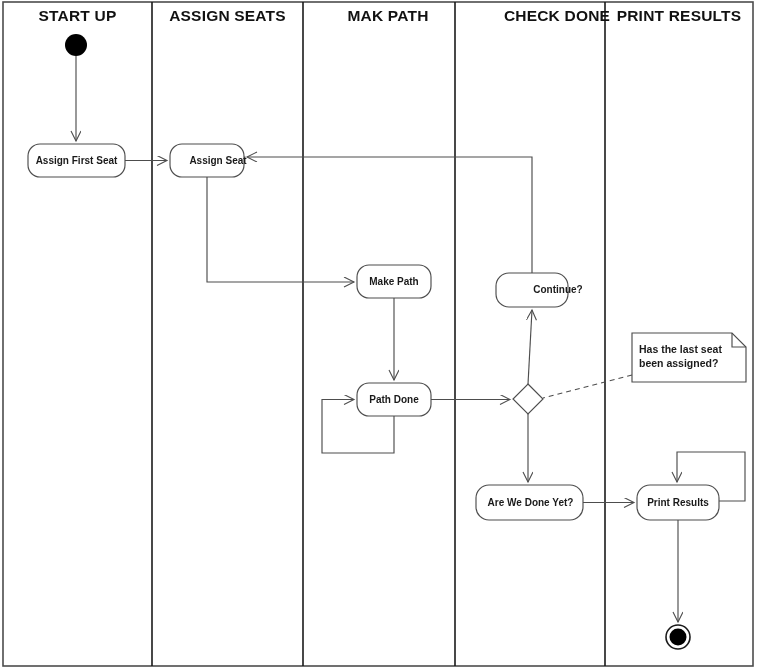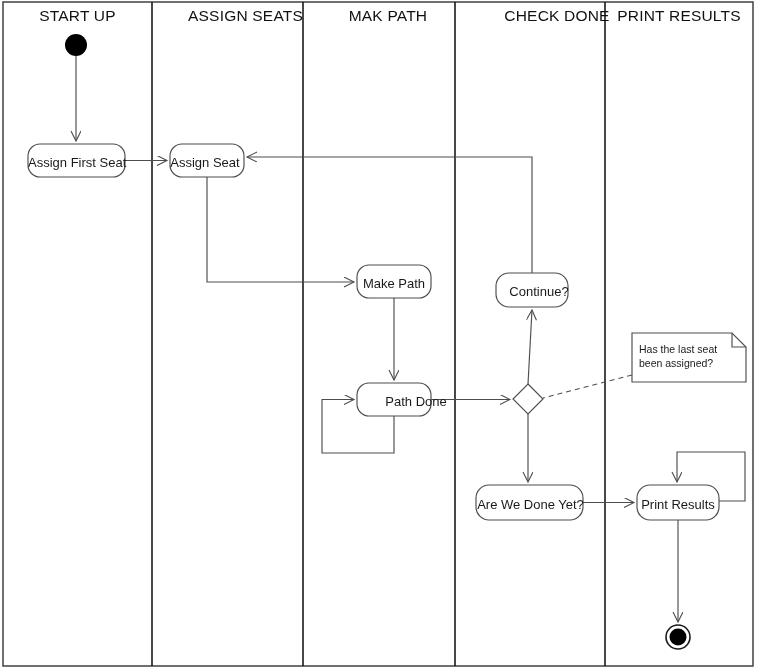--- a/index.html
+++ b/index.html
@@ -1,35 +1,35 @@
 <!DOCTYPE html>
 <html><head>
 <meta charset="utf-8">
 <style>
   html,body{margin:0;padding:0;background:#ffffff;}
   body{
     width:758px;height:671px;
     font-family:"Liberation Sans", sans-serif;
     -webkit-font-smoothing:antialiased;
   }
-  #canvas{position:relative;width:758px;height:671px;overflow:hidden;background:#fff;}
+  #canvas{position:relative;width:758px;height:671px;overflow:hidden;background:#fff;font-weight:bold;}
   #svgroot{position:absolute;left:0;top:0;width:758px;height:671px;}
   .lane-title{
     position:absolute;
     text-align:center;
     font-size:15.5px;
     color:#111;
     letter-spacing:.2px;
     white-space:nowrap;
     user-select:none;
   }
   .node-label{
     position:absolute;
     text-align:center;
-    font-size:13px;
+    font-size:10px;
     color:#1a1a1a;
     white-space:nowrap;
     user-select:none;
     line-height:1;
   }
   .note-text{
     position:absolute;
     font-size:10.5px;
     color:#1a1a1a;
     line-height:13.5px;
@@ -109,29 +109,29 @@
 
       <circle cx="678" cy="637" r="12" fill="#ffffff" stroke="#1a1a1a" stroke-width="1.6"></circle>
       <circle cx="678" cy="637" r="8.5" fill="#000000" stroke="none"></circle>
 
       <path d="M632,333 L732,333 L746,347 L746,382 L632,382 Z" fill="#ffffff" stroke="#4d4d4d" stroke-width="1.15"></path>
       <path d="M732,333 L732,347 L746,347" fill="none" stroke="#4d4d4d" stroke-width="1.15"></path>
     </g>
   </svg>
 
   <div class="lane-title" style="left:3px;top:7px;width:149px;">START UP</div>
-  <div class="lane-title" style="left:152px;top:7px;width:151px;text-align:right;">ASSIGN SEATS</div>
+  <div class="lane-title" style="left:152px;top:7px;width:151px;">ASSIGN SEATS</div>
   <div class="lane-title" style="left:303px;top:7px;width:170px;">MAK PATH</div>
   <div class="lane-title" style="left:455px;top:7px;width:150px;margin-left:27px;">CHECK DONE</div>
   <div class="lane-title" style="left:605px;top:7px;width:148px;">PRINT RESULTS</div>
 
   <div class="node-label" style="left:28px;top:155.5px;width:97px;">Assign First Seat</div>
-  <div class="node-label" style="left:170px;top:155.5px;width:70px;">Assign Seat</div>
+  <div class="node-label" style="left:170px;top:155.5px;width:70px;padding-left:13px;">Assign Seat</div>
   <div class="node-label" style="left:357px;top:276.5px;width:74px;text-align:center;">Make Path</div>
-  <div class="node-label" style="left:357px;top:394.5px;width:74px;margin-left:22px;">Path Done</div>
-  <div class="node-label" style="left:496px;top:285px;width:86px;">Continue?</div>
+  <div class="node-label" style="left:357px;top:394.5px;width:74px;">Path Done</div>
+  <div class="node-label" style="left:515px;top:285px;width:86px;">Continue?</div>
   <div class="node-label" style="left:476px;top:497.5px;width:109px;">Are We Done Yet?</div>
   <div class="node-label" style="left:637px;top:497.5px;width:82px;">Print Results</div>
 
   <div class="note-text" style="left:639px;top:343px;width:104px;">Has the last seat</div>
   <div class="note-text" style="left:639px;top:357px;width:104px;">been assigned?</div>
 
 </div>
 
 </body></html>

